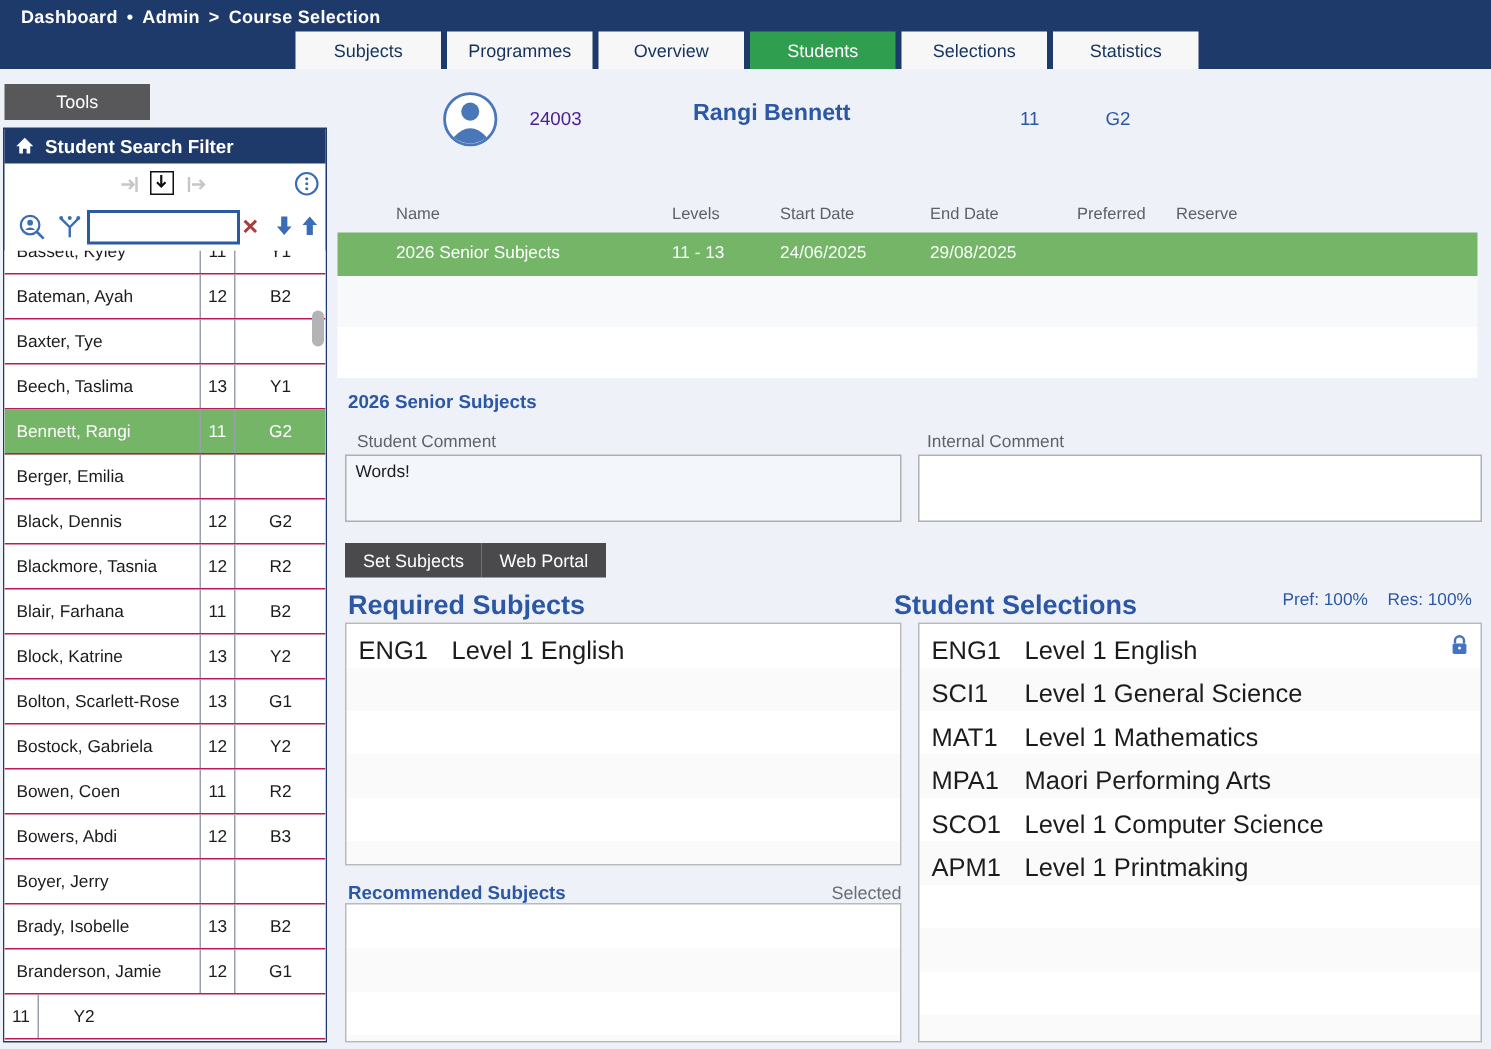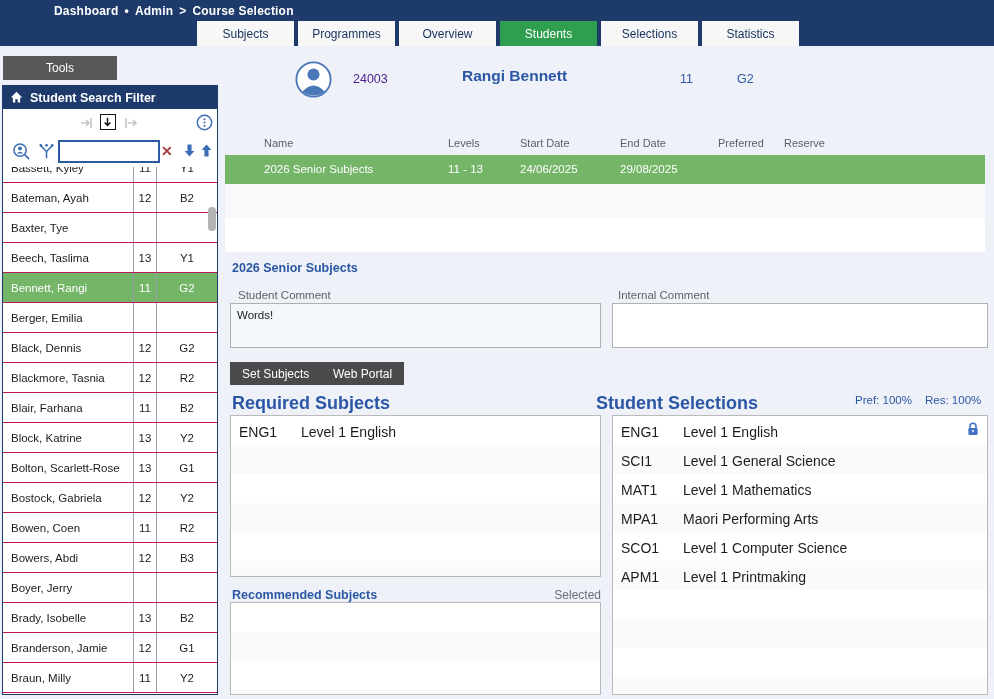--- a/index.html
+++ b/index.html
@@ -5,29 +5,29 @@
   html,body{margin:0;padding:0;}
   body{
     width:994px;height:699px;position:relative;overflow:hidden;
     background:#eef1f7;font-family:"Liberation Sans",sans-serif;
     -webkit-font-smoothing:antialiased;color:#1c1c1e;
   }
   .abs{position:absolute;}
 
   
   #topbar{left:0;top:0;width:994px;height:46px;background:#1e3a6b;}
-  #breadcrumb{left:14px;top:4px;color:#fff;font-size:12px;font-weight:600;letter-spacing:.2px;margin-left:40px;}
+  #breadcrumb{left:14px;top:4px;color:#fff;font-size:12px;font-weight:600;letter-spacing:.2px;}
   #breadcrumb span{margin-right:6px;}
   #tabbar{left:197px;top:21px;height:25px;display:flex;gap:4px;}
   .tab{width:97px;height:25px;background:#f7f7f8;color:#16325c;font-size:12px;
        display:flex;align-items:center;justify-content:center;cursor:default;}
   .tab.active{background:#2f9e4e;color:#fff;}
 
   
-  #tools-btn{left:3px;top:56px;width:114px;height:24px;background:#58585a;color:#fff;
+  #tools-btn{left:3px;top:56px;width:97px;height:24px;background:#58585a;color:#fff;
     font-size:12px;display:flex;align-items:center;justify-content:center;}
 
   
   #filter-widget{left:2px;top:85px;width:216px;height:610px;background:#fff;border:1px solid #1e3a6b;box-sizing:border-box;}
   #filter-header{left:0;top:0;width:100%;height:23px;background:#1e3a6b;color:#fff;
     display:flex;align-items:center;gap:7px;padding-left:7px;box-sizing:border-box;
     font-size:12.5px;font-weight:600;}
   #filter-toolbar{left:0;top:23px;width:100%;height:28px;}
   #filter-search{left:0;top:51px;width:100%;height:30px;}
   .icon16{width:16px;height:16px;display:inline-block;}
@@ -77,21 +77,21 @@
   .panel-title{top:347px;font-size:18px;font-weight:bold;color:#2b57a5;}
   #required-title{left:7px;} #selections-title{left:371px;}
   #pref-pct{left:630px;top:348px;font-size:11.5px;color:#2b57a5;}
   #res-pct{left:700px;top:348px;font-size:11.5px;color:#2b57a5;}
 
   .subj-panel{border:1px solid #b9b9b9;box-sizing:border-box;background:#fff;
     background-image:repeating-linear-gradient(180deg,#ffffff 0 29px,#fafafa 29px 58px);}
   #required-panel{left:5px;top:369px;width:371px;height:162px;}
   #selections-panel{left:387px;top:369px;width:376px;height:280px;}
   #recommended-panel{left:5px;top:556px;width:371px;height:93px;}
-  .subj-row{position:relative;height:29px;font-size:14px;}
+  .subj-row{position:relative;height:29px;font-size:17px;}
   .subj-row .code{position:absolute;left:8px;top:8px;}
   .subj-row .sname{position:absolute;left:70px;top:8px;}
   .subj-row .lock{position:absolute;right:8px;top:6px;}
 
   #recommended-title{left:7px;top:542px;font-size:12.5px;font-weight:bold;color:#2b57a5;}
   #selected-label{left:5px;top:542px;width:371px;text-align:right;font-size:12px;color:#6b6f75;}
 </style>
 </head>
 <body>
 
@@ -260,21 +260,20 @@
         <span class="c-name">Brady, Isobelle</span>
         <span class="c-lv">13</span>
         <span class="c-gr">B2</span>
       </div>
       <div class="srow">
         <span class="c-name">Branderson, Jamie</span>
         <span class="c-lv">12</span>
         <span class="c-gr">G1</span>
       </div>
       <div class="srow">
-        <span class="c-name">Braun, Milly</span>
         <span class="c-lv">11</span>
         <span class="c-gr">Y2</span>
       </div>
     </div>
   <div class="abs" id="list-scrollbar" style="top:121px"></div>
 </div>
 
 <div class="abs" id="main">
 
   <span class="abs" id="avatar">

